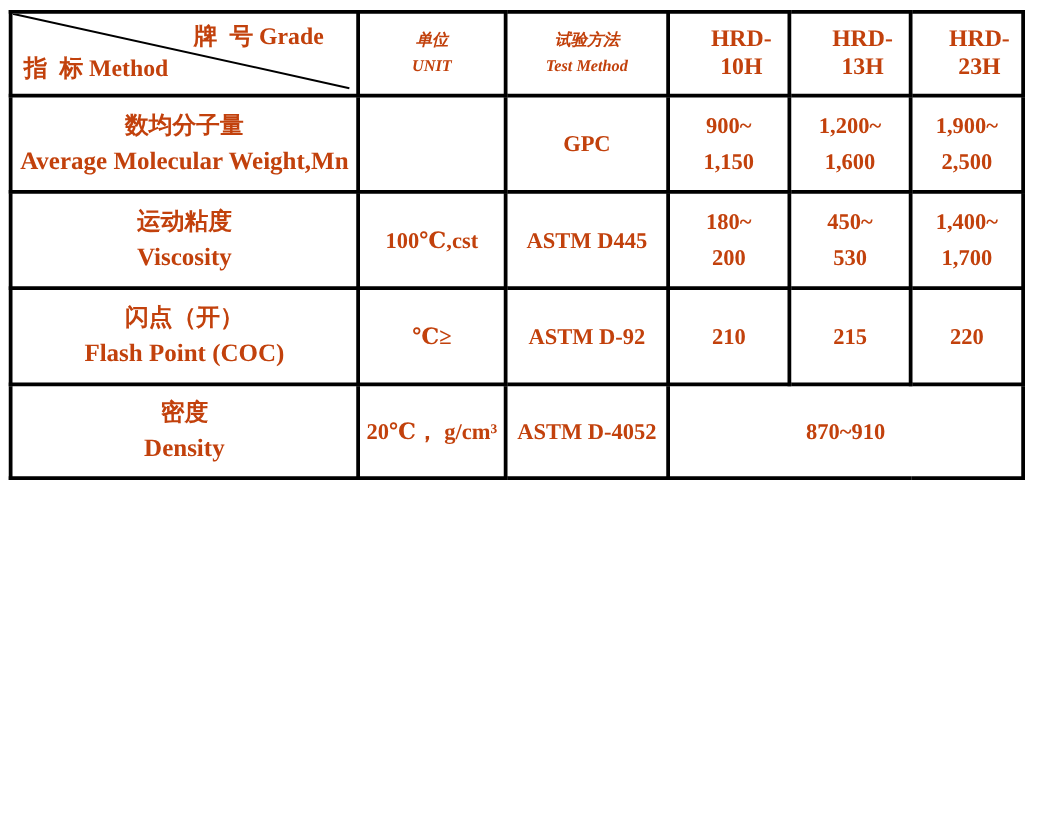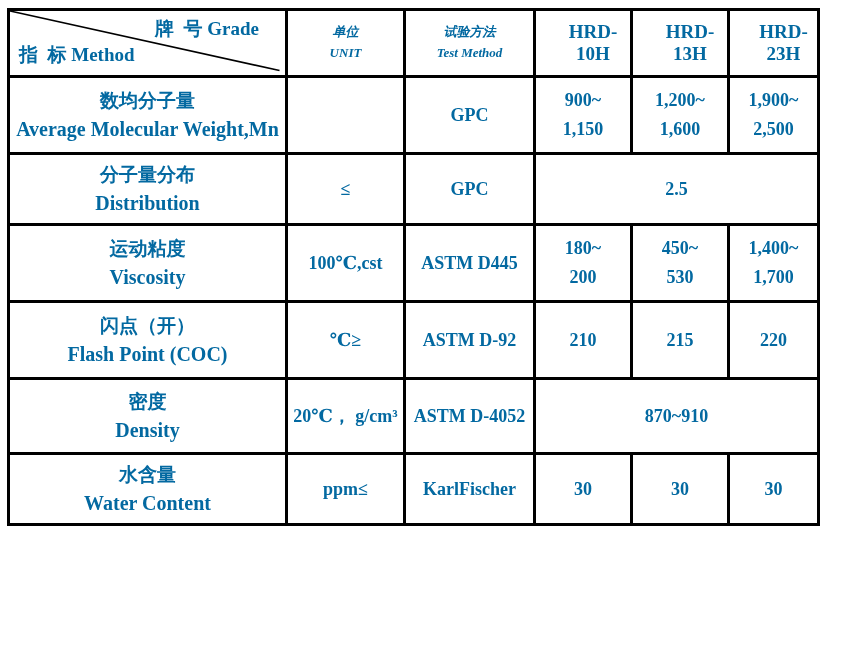--- a/index.html
+++ b/index.html
@@ -7,21 +7,21 @@
     padding: 0;
     background: #ffffff;
   }
   .canvas {
     position: relative;
     width: 851px;
     height: 595px;
     background: #ffffff;
     font-family: "Liberation Serif", "DejaVu Serif", serif;
     font-weight: bold;
-    color: #0369a1;
+    color: #c2410c;
   }
   table.spec {
     position: absolute;
     left: 7px;
     top: 8px;
     width: 810px;
     border-collapse: collapse;
     table-layout: fixed;
   }
   table.spec td {
@@ -129,35 +129,20 @@
       <td>
             <div class="val">1,200~
 1,600</div>
           </td>
       <td>
             <div class="val">1,900~
 2,500</div>
           </td>
     </tr>
 
-    <tr style="height:71px">
-      <td>
-        <div class="zh">分子量分布</div>
-        <div class="en">Distribution</div>
-      </td>
-      <td>
-            <div class="val">≤</div>
-          </td>
-      <td>
-            <div class="val">GPC</div>
-          </td>
-      <td colspan="3">
-            <div class="val">2.5</div>
-          </td>
-    </tr>
 
 
     <tr style="height:77px">
       <td>
         <div class="zh">运动粘度</div>
         <div class="en">Viscosity</div>
       </td>
       <td>
             <div class="val">100℃,cst</div>
           </td>
@@ -209,37 +194,16 @@
             <div class="val">20℃， g/cm³</div>
           </td>
       <td>
             <div class="val">ASTM D-4052</div>
           </td>
       <td colspan="3">
             <div class="val">870~910</div>
           </td>
     </tr>
 
-    <tr style="height:71px">
-      <td>
-        <div class="zh">水含量</div>
-        <div class="en">Water Content</div>
-      </td>
-      <td>
-            <div class="val">ppm≤</div>
-          </td>
-      <td>
-            <div class="val">KarlFischer</div>
-          </td>
-      <td>
-            <div class="val">30</div>
-          </td>
-      <td>
-            <div class="val">30</div>
-          </td>
-      <td>
-            <div class="val">30</div>
-          </td>
-    </tr>
 
   </tbody>
     </table>
 </div>
 
 </body></html>

